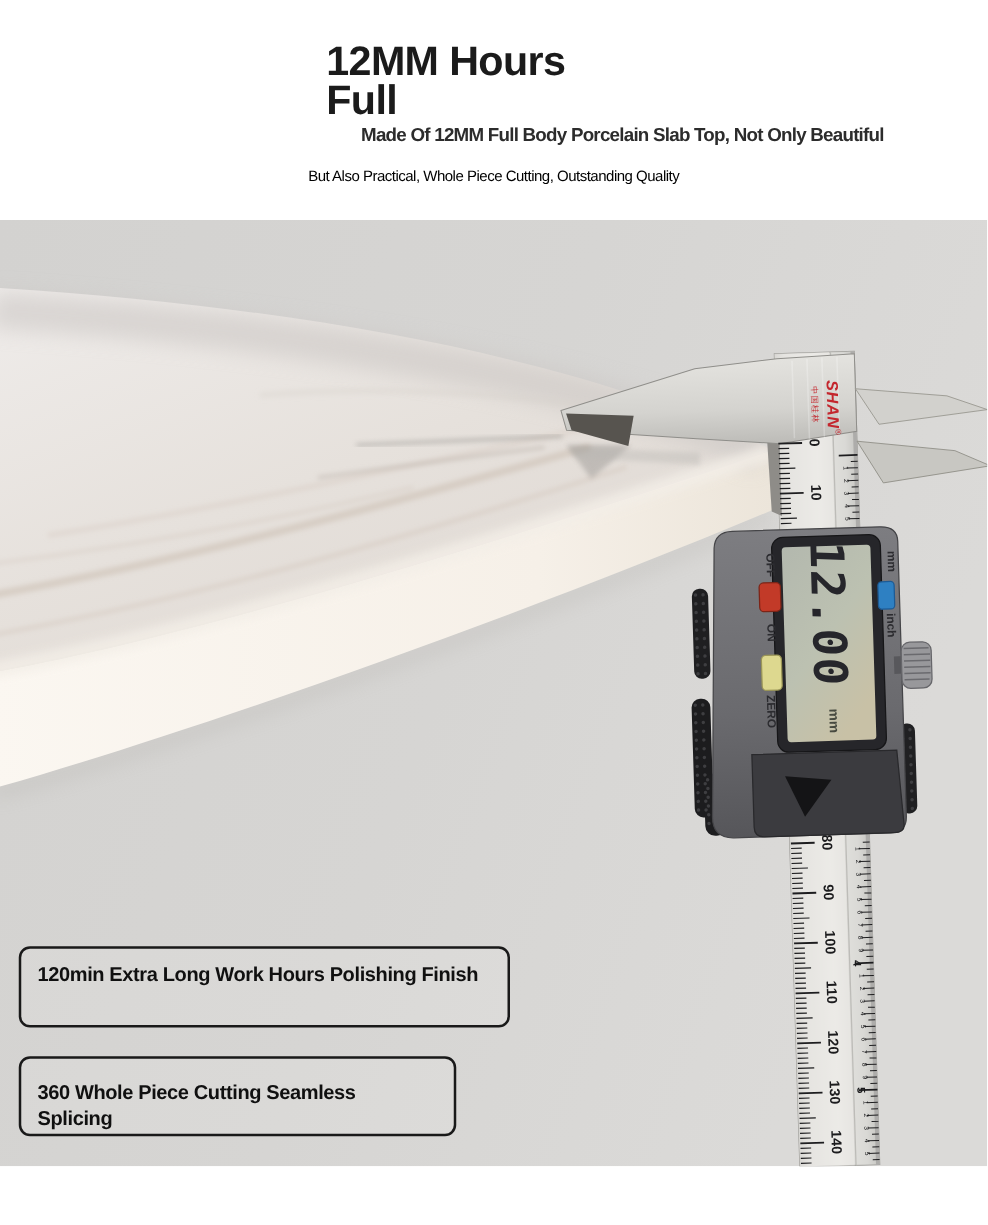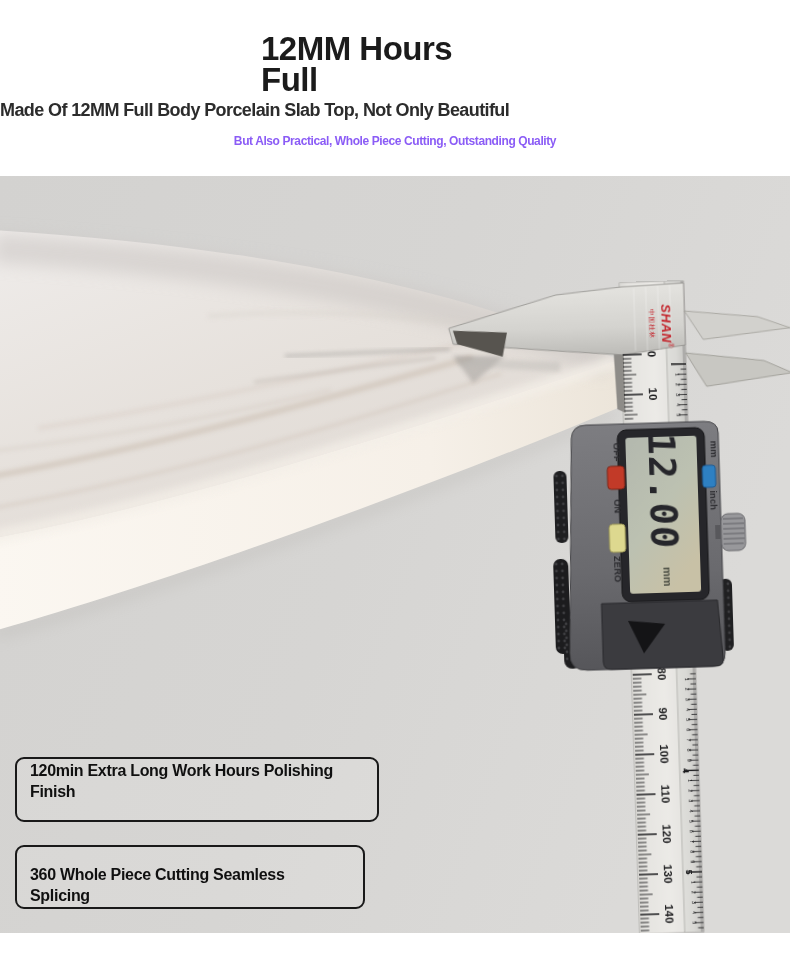--- a/index.html
+++ b/index.html
@@ -6,41 +6,41 @@
   .page{
     position:relative;width:790px;height:980px;background:#ffffff;overflow:hidden;
     font-family:"Liberation Sans",sans-serif;
   }
   
   .title{
     position:absolute;left:261px;top:33px;margin:0;
     font-size:33px;line-height:31px;font-weight:bold;color:#1b1b1b;letter-spacing:-0.5px;
   }
   .subtitle1{
-    position:absolute;top:100px;left:0;width:631px;text-align:left;
-    font-size:18px;font-weight:bold;color:#2c2c2c;letter-spacing:-0.6px;
+    position:absolute;top:100px;left:0;width:707px;text-align:right;
+    font-size:15px;font-weight:bold;color:#2c2c2c;letter-spacing:-0.6px;
   }
   .subtitle2{
     position:absolute;top:134px;left:0;width:790px;text-align:center;
-    font-size:12px;font-weight:bold;color:#8b5cf6;letter-spacing:-0.4px;
+    font-size:12px;font-weight:normal;color:#000000;letter-spacing:-0.4px;
   }
   
   .photo{position:absolute;left:0;top:176px;width:790px;height:757px;}
   .photo svg{display:block;}
   svg{font-family:"Liberation Sans",sans-serif;}
   .lcd-text{font-family:"DejaVu Sans Mono",monospace;}
   
   .callout{
     position:absolute;box-sizing:border-box;
     border:2px solid #191919;border-radius:9px;
     background:rgba(255,255,255,0.10);
     display:flex;align-items:center;
     font-size:16px;font-weight:bold;color:#101010;letter-spacing:-0.3px;line-height:21px;
   }
-  .callout1{left:15px;top:757px;width:364px;height:65px;padding:0 8px 18px 13px;}
+  .callout1{left:15px;top:757px;width:393px;height:65px;padding:0 8px 18px 13px;}
   .callout2{left:15px;top:845px;width:350px;height:64px;padding:16px 26px 0 13px;}
 </style>
 </head>
 <body>
 
 <div class="page">
 
   <h1 class="title"><span>12MM Hours</span><br>
     <span>Full</span></h1>
   <div class="subtitle1">Made Of 12MM Full Body Porcelain Slab Top, Not Only Beautiful</div>

